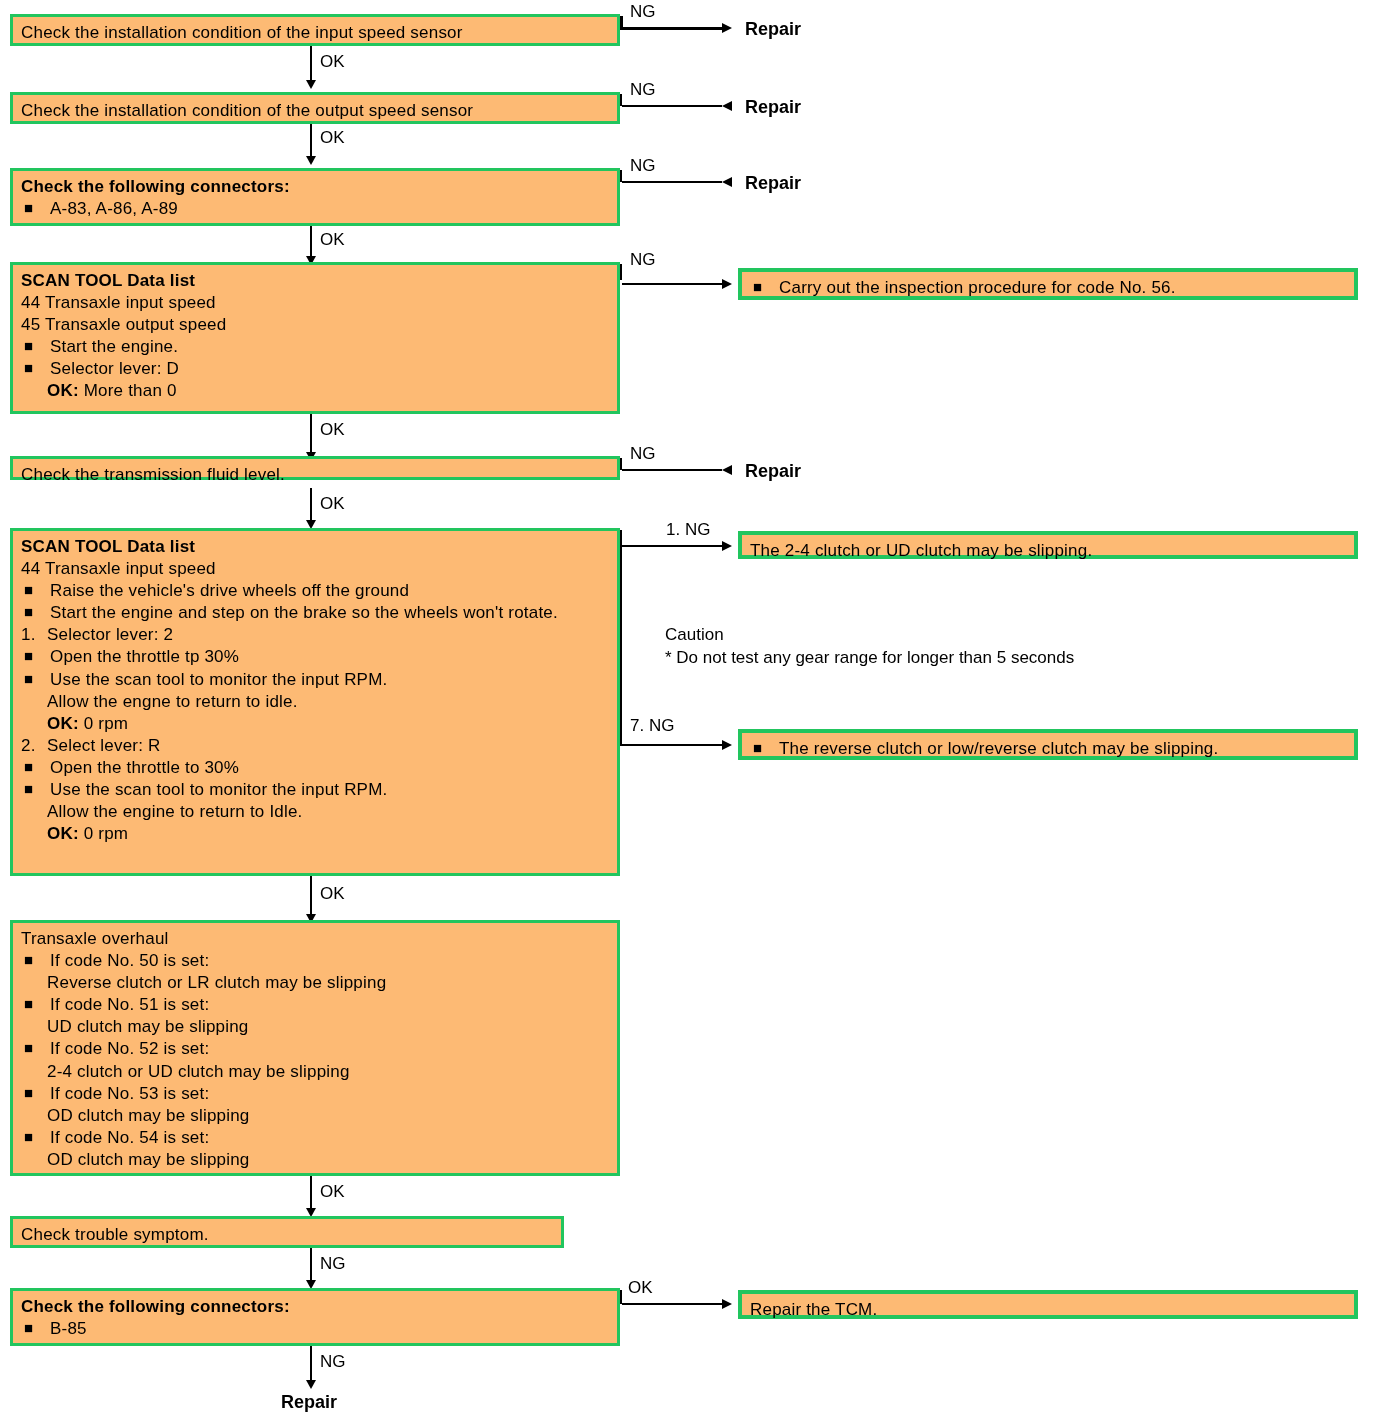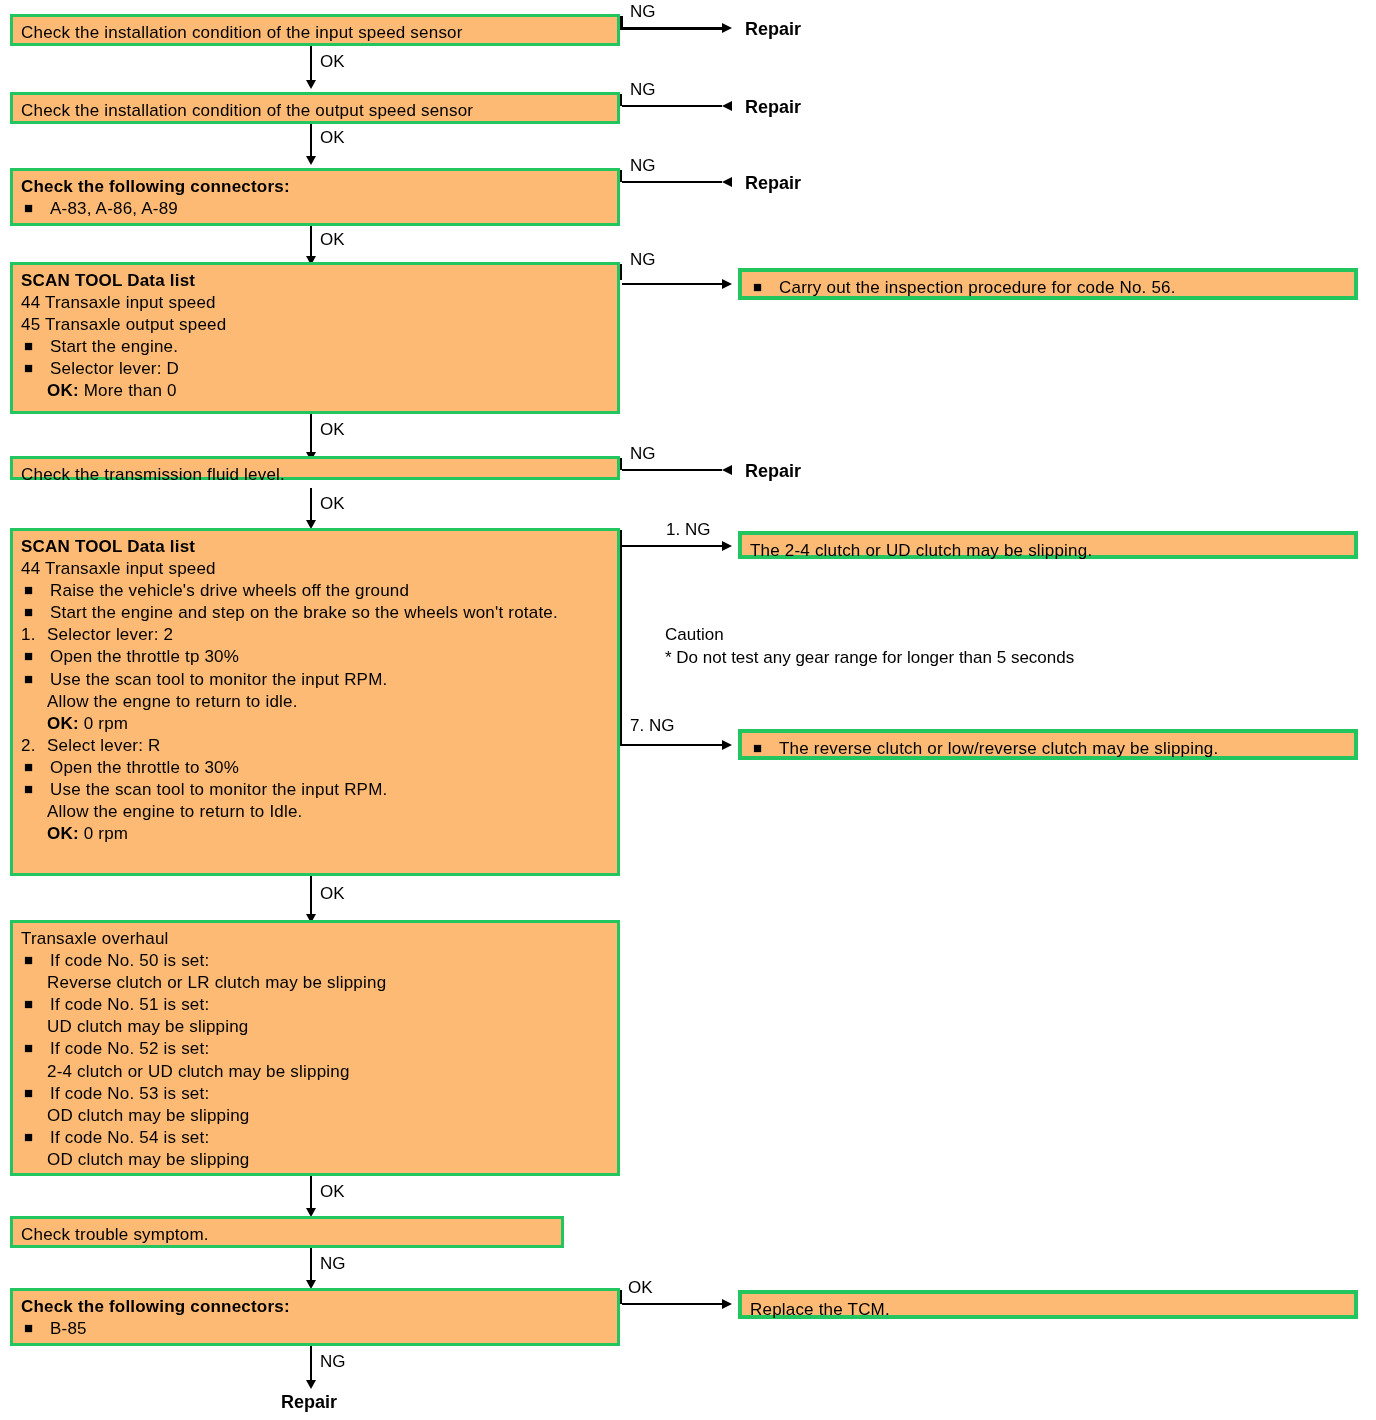--- a/index.html
+++ b/index.html
@@ -319,21 +319,21 @@
     <div class="bullet-row">
       <span class="bt">■</span>
       <span class="bx">B-85</span>
     </div>
   </div>
   <div class="vline" style="left:620px; top:1290px; height:14px;"></div>
   <div class="hline" style="left:622px; top:1303px; width:104px;"></div>
   <div class="arrow-right" style="left:722px; top:1299px;"></div>
   <div class="lbl" style="left:628px; top:1278px;">OK</div>
   <div class="box" style="left:738px; top:1290px; width:620px; height:29px;">
-    <div class="line">Replace the TCM.</div>
+    <div class="line">Repair the TCM.</div>
   </div>
 
   <div class="vline" style="left:310px; top:1346px; height:40px;"></div>
   <div class="arrow-down" style="left:306px; top:1380px;"></div>
   <div class="lbl" style="left:320px; top:1352px;">NG</div>
   <div class="term" style="left:281px; top:1392px;">Repair</div>
 
 </div>
 
 </body></html>

